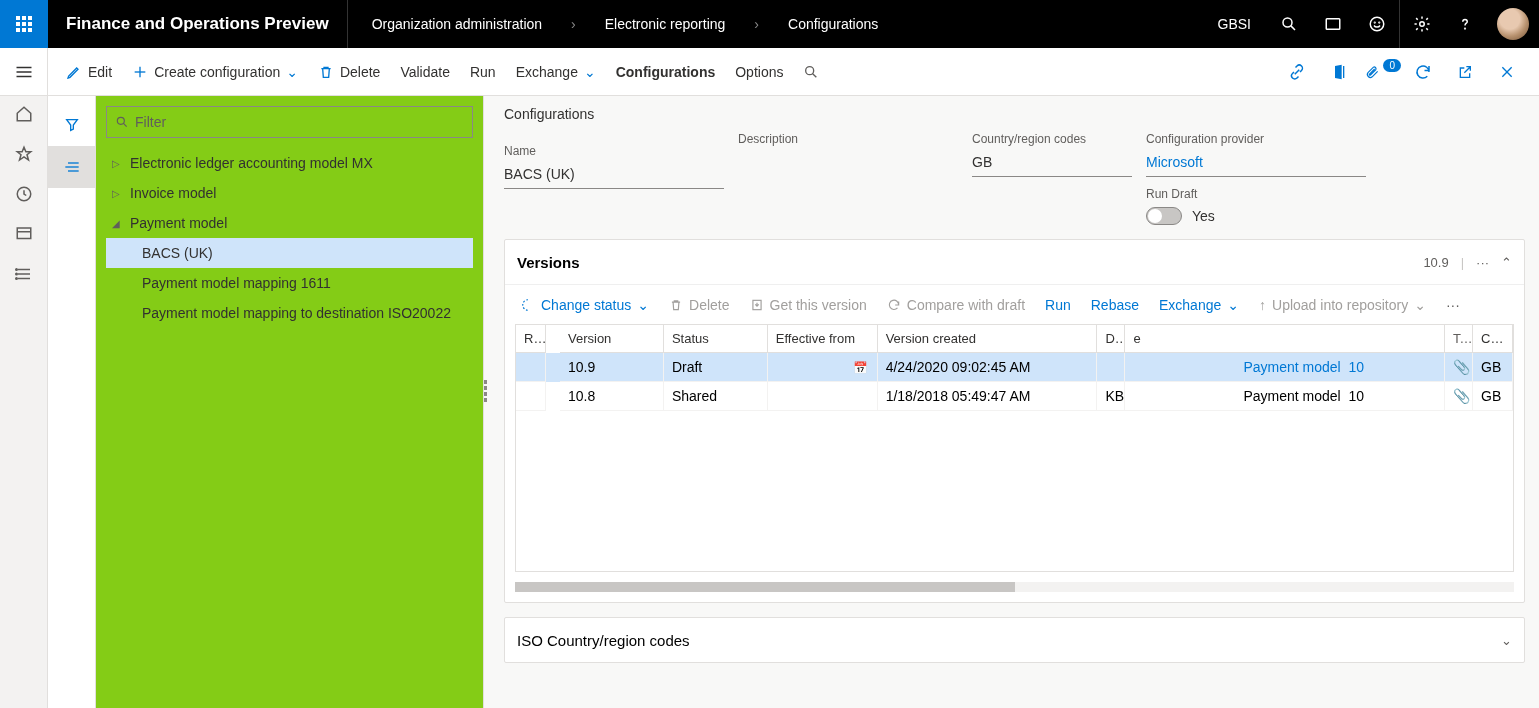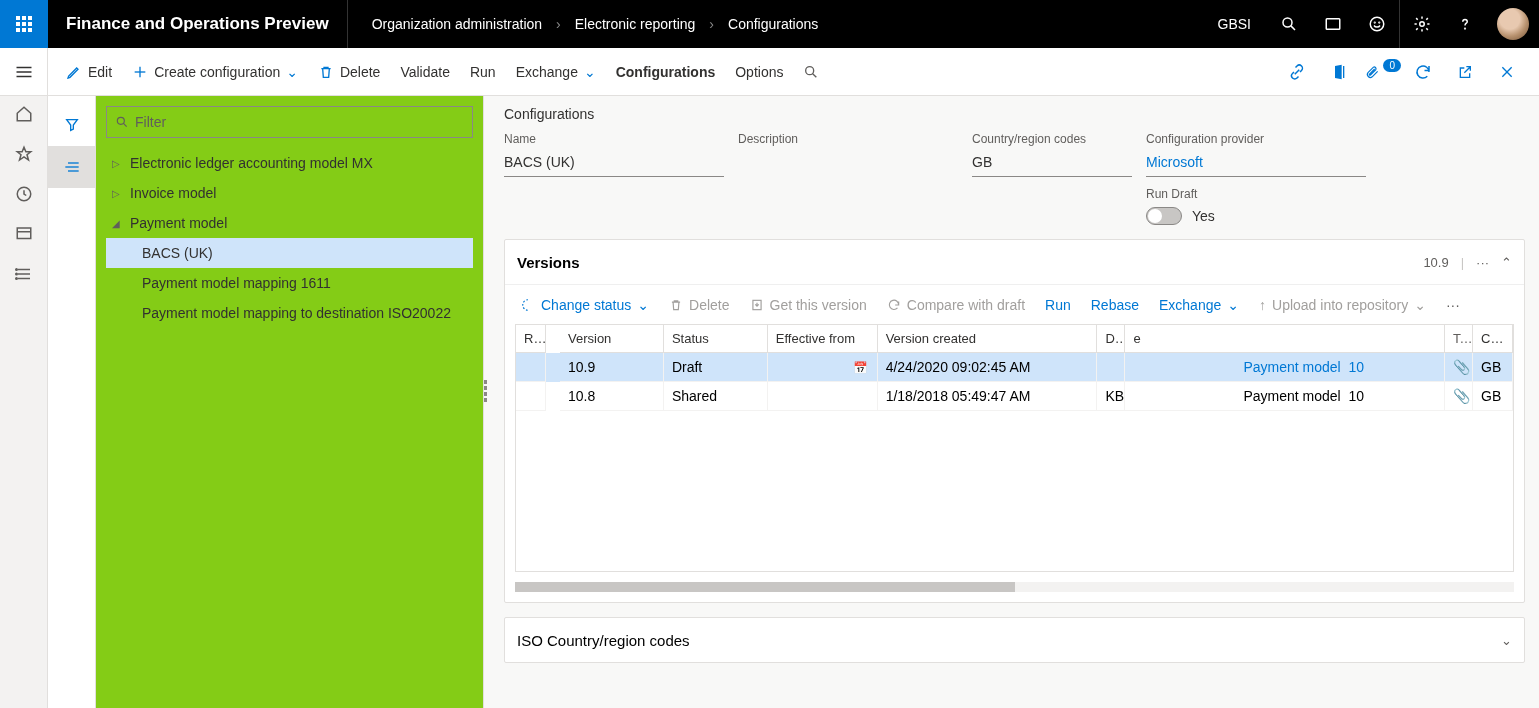--- a/index.html
+++ b/index.html
@@ -4,21 +4,21 @@
 <style>
   * { box-sizing: border-box; margin: 0; padding: 0; font-family: "Segoe UI", Arial, sans-serif; }
   body { width: 1539px; height: 708px; overflow: hidden; background: #f3f2f1; }
   
   
   .top-header { display: flex; align-items: center; height: 48px; background: #000; color: #fff; }
   .waffle-box { width: 48px; height: 48px; background: #0078d4; display: flex; align-items: center; justify-content: center; }
   .waffle { display: grid; grid-template-columns: repeat(3, 4px); grid-gap: 2px; }
   .waffle span { width: 4px; height: 4px; background: #fff; }
   .app-title { padding: 0 18px; font-size: 17px; font-weight: 600; border-right: 1px solid #333; height: 48px; display: flex; align-items: center; }
-  .breadcrumb { display: flex; align-items: center; font-size: 14px; padding-left: 24px; gap: 14px; }
+  .breadcrumb { display: flex; align-items: center; font-size: 14px; padding-left: 24px; gap: 29px; }
   .breadcrumb .sep { color: #888; }
   .header-right { margin-left: auto; display: flex; align-items: center; height: 48px; }
   .header-right .company { font-size: 14px; padding-right: 16px; }
   .hdr-icon { width: 44px; display: flex; align-items: center; justify-content: center; height: 48px; cursor: pointer; }
   .hdr-icon.sep-left { border-left: 1px solid #333; }
   .avatar { width: 32px; height: 32px; border-radius: 50%; background: radial-gradient(circle at 40% 35%, #e8c9b0 35%, #b8926f 60%, #6b4a2e 100%); margin: 0 10px; }
 
   
   .action-area { display: flex; height: 48px; background: #fff; border-bottom: 1px solid #e1dfdd; }
   .left-strip-top { width: 48px; display:flex; align-items:center; justify-content:center; border-right:1px solid #e1dfdd; cursor:pointer;}
@@ -46,21 +46,21 @@
   .tree-row.sel { background:#cfe4fa; }
   .tree-caret { width:10px; font-size:10px; color:#605e5c;}
   
   .main { flex:1; background:#f8f8f7; overflow:hidden; padding:10px 14px 0 20px; position:relative;}
   .section-title { font-size:14px; color:#323130; margin-bottom:10px; }
   .fields-row { display:flex; gap:14px; margin-bottom:14px;}
   .field { display:flex; flex-direction:column; font-size:12px; color:#605e5c;}
   .field label { margin-bottom:4px; }
   .field .val { font-size:14px; color:#323130; border-bottom:1px solid #8a8886; padding:4px 0 6px 0; min-height:26px;}
   .field .val.link { color:#0078d4; }
-  .name-f{width:220px;} .desc-f{width:220px;} .cc-f{width:160px;} .prov-f{width:220px;}
+  .name-f{width:220px;margin-top:12px;} .desc-f{width:220px;} .cc-f{width:160px;} .prov-f{width:220px;}
   .rundraft { font-size:12px; color:#605e5c; }
   .toggle-row{ display:flex; align-items:center; gap:10px; margin-top:6px;}
   .toggle { width:36px; height:18px; border-radius:9px; background:#c8c6c4; border:1px solid #8a8886; position:relative;}
   .toggle .knob{ width:14px; height:14px; border-radius:50%; background:#fff; position:absolute; top:1px; left:1px;}
   
   .card { background:#fff; border:1px solid #e1dfdd; border-radius:2px; margin-bottom:14px;}
   .card-header { display:flex; align-items:center; height:44px; padding:0 12px; font-size:15px; font-weight:600;}
   .card-header .right { margin-left:auto; display:flex; align-items:center; gap:12px; font-size:13px; font-weight:400; color:#605e5c;}
   .versions-toolbar { display:flex; align-items:center; height:40px; padding:0 8px; gap:4px; font-size:14px; border-top:1px solid #efefef;}
   .vt-btn { display:flex; align-items:center; gap:6px; padding:0 8px; color:#605e5c; cursor:pointer;}

